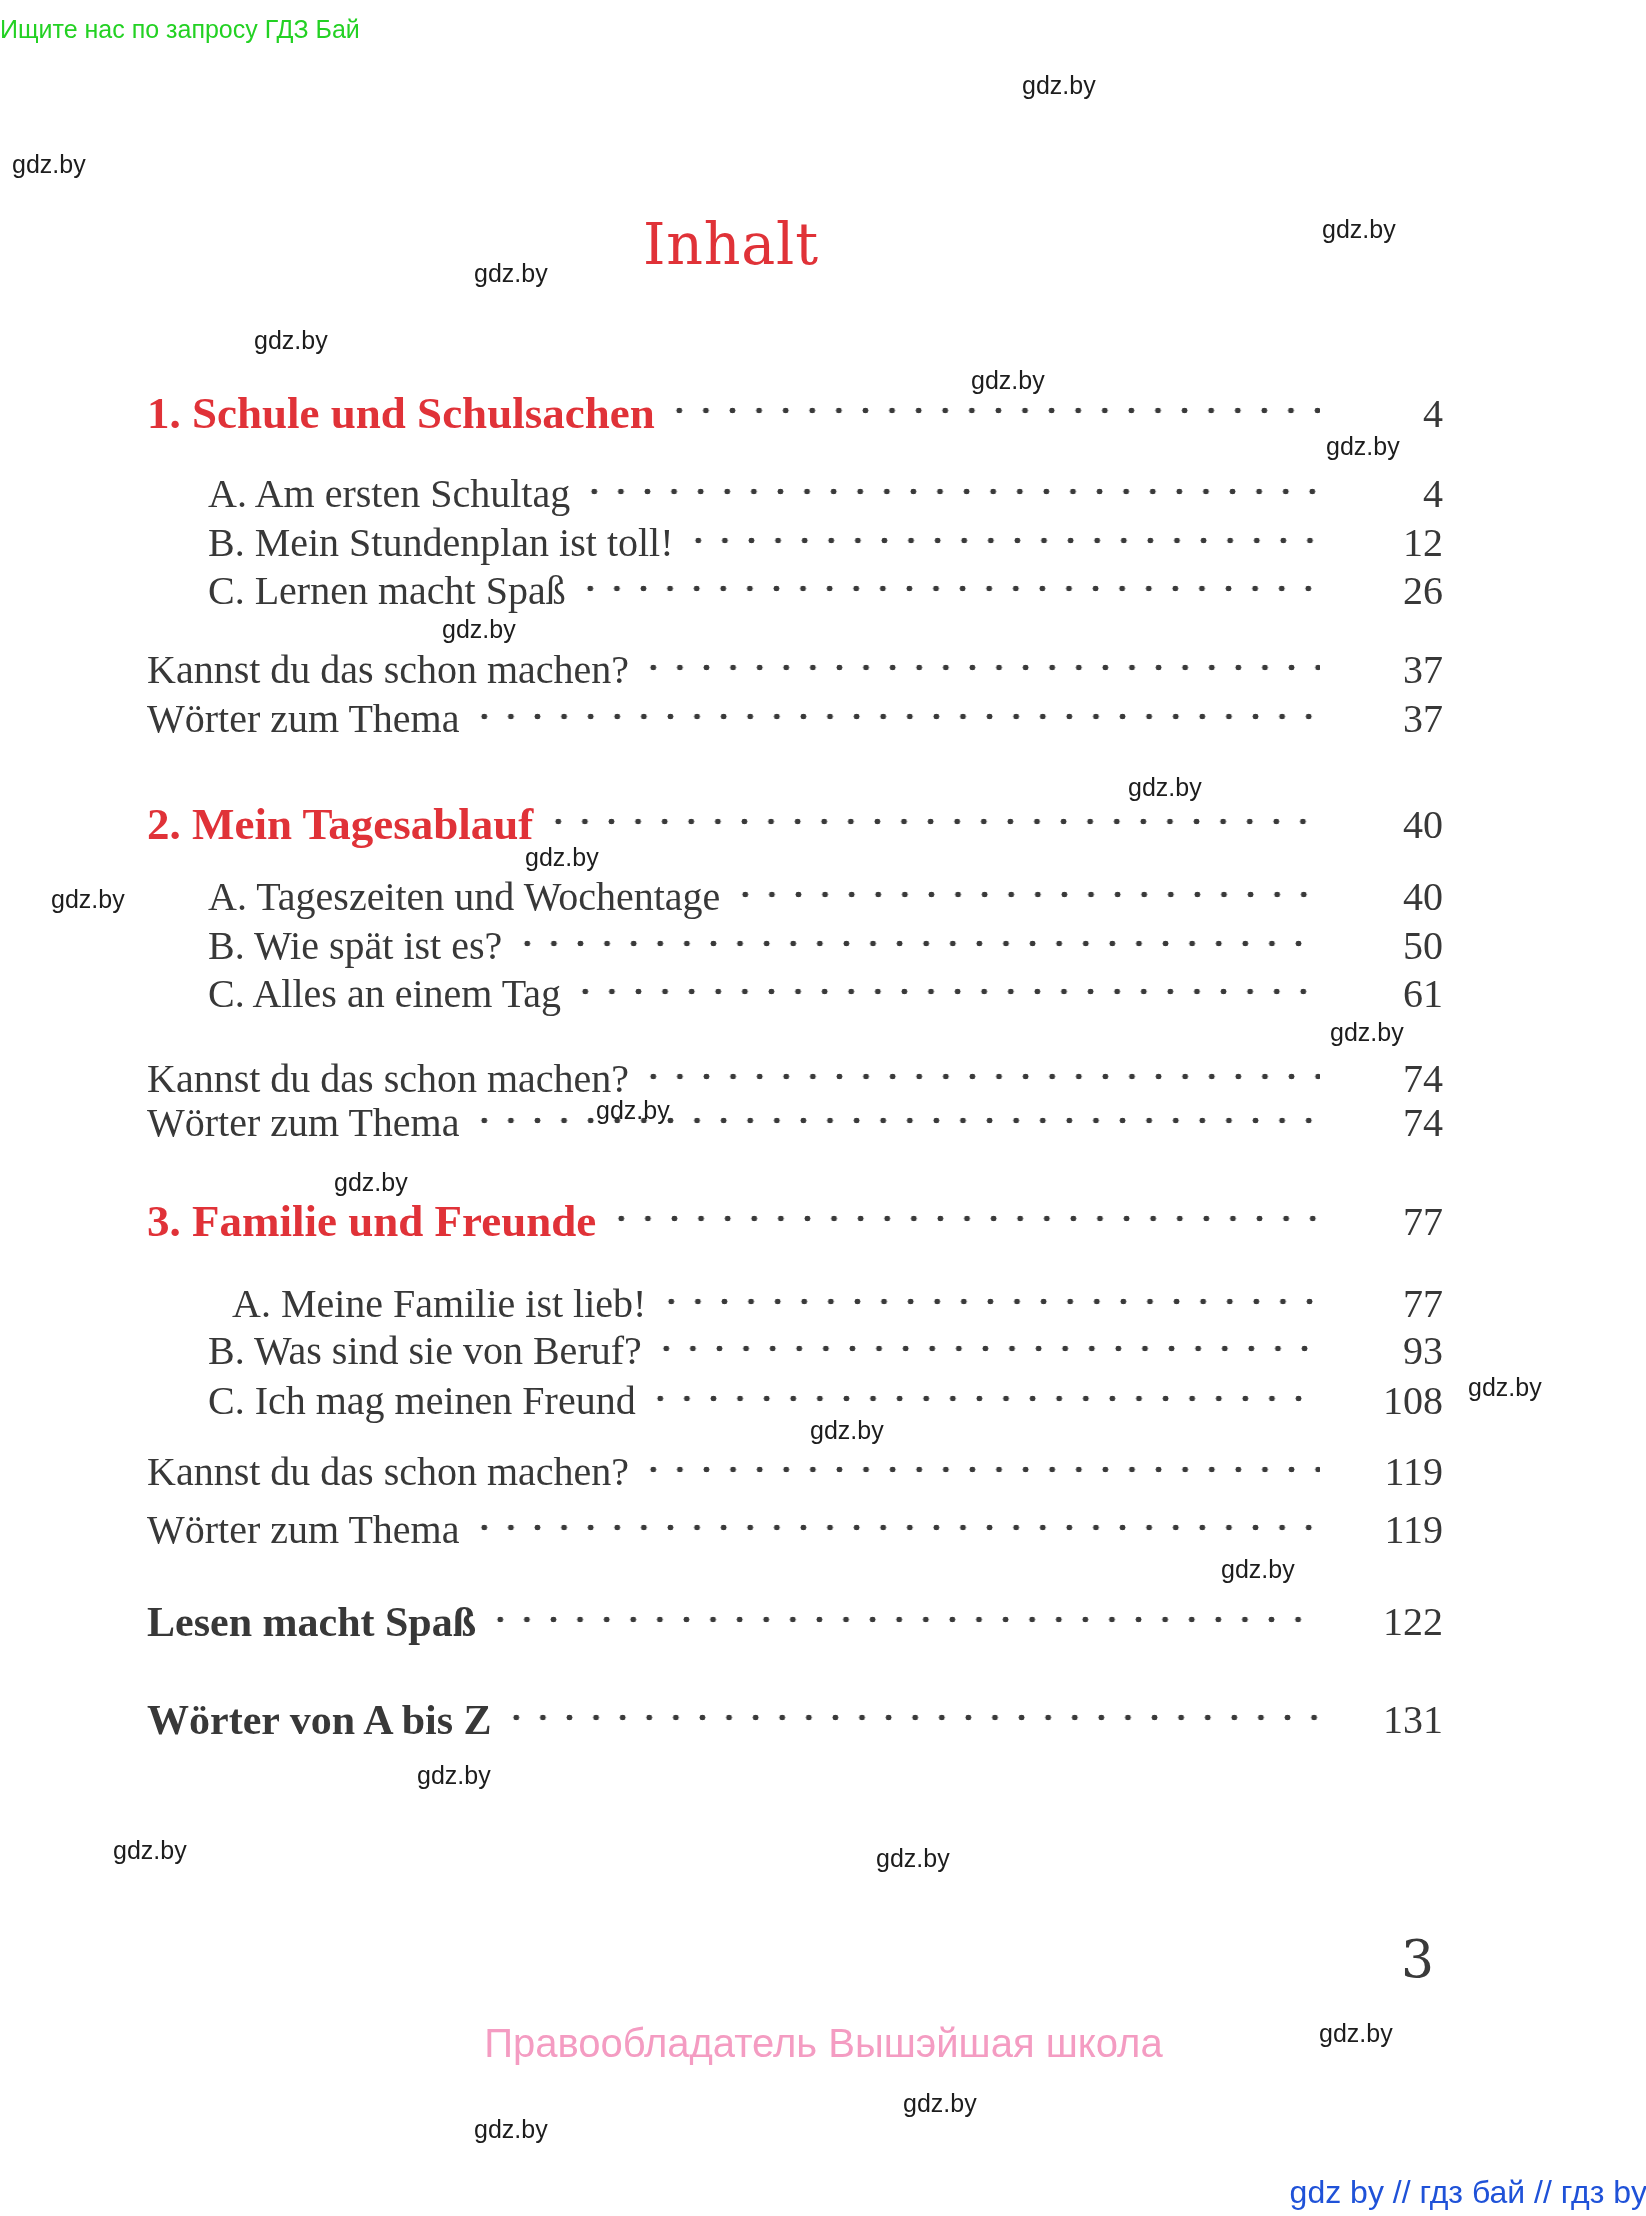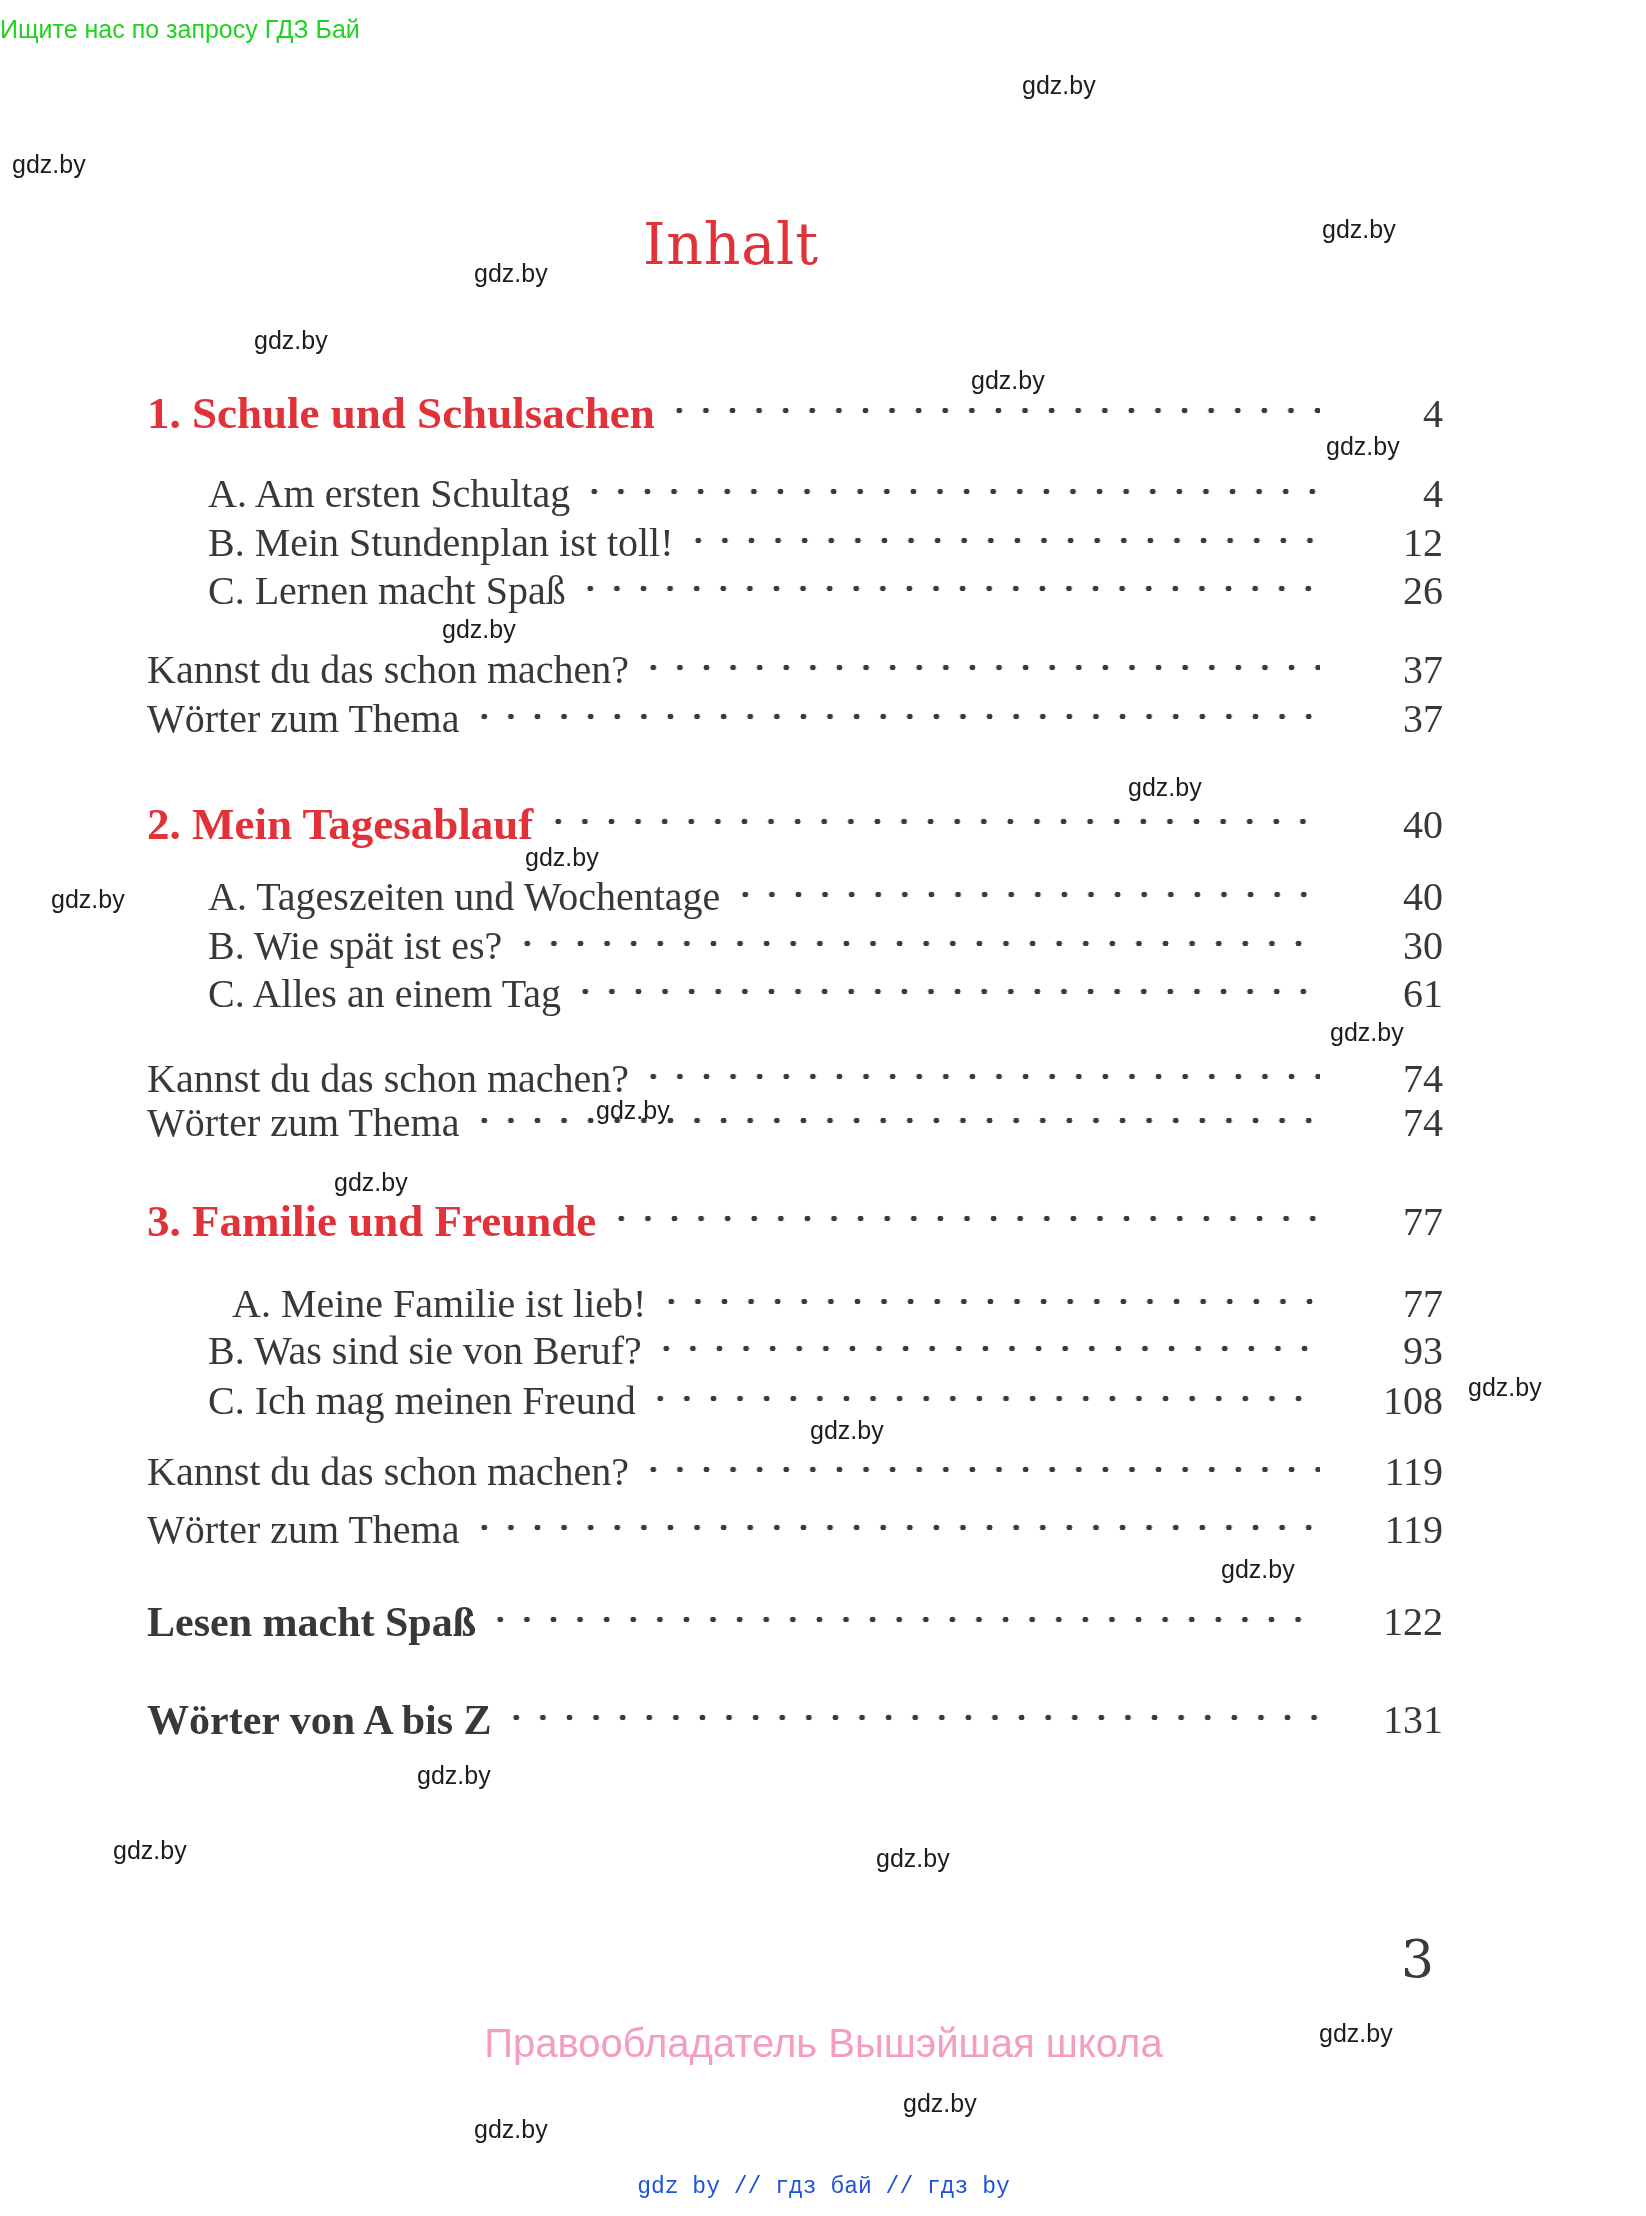--- a/index.html
+++ b/index.html
@@ -46,22 +46,22 @@
   .row.bold{left:147px;font-size:42px;font-weight:bold;}
   .folio{
     position:absolute;left:1401px;top:1933px;font-family:"DejaVu Serif", serif;
     font-size:52px;line-height:1;color:#3a3a3a;
   }
   .copyright{
     position:absolute;left:0;right:0;top:2021px;text-align:center;
     font-family:"Liberation Sans", sans-serif;font-size:40px;color:var(--pink);
   }
   .links{
-    position:absolute;left:0;right:0;top:2174px;text-align:center;
-    font-family:Liberation Mono, monospace;font-size:23px;color:var(--blue);
+    position:absolute;left:0;right:0;top:2174px;text-align:right;
+    font-family:Liberation Sans, sans-serif;font-size:32px;color:var(--blue);
   }
 </style>
 </head>
 <body>
 
 <div class="promo">Ищите нас по запросу ГДЗ Бай</div>
 
 <div class="doc-title">Inhalt</div>
 
 <div id="toc">
@@ -101,21 +101,21 @@
       <span class="pg">40</span>
     </div>
     <div class="row sub" style="top: 877px;">
       <span class="lbl">A. Tageszeiten und Wochentage</span>
       <span class="leader"></span>
       <span class="pg">40</span>
     </div>
     <div class="row sub" style="top: 926px;">
       <span class="lbl">B. Wie spät ist es?</span>
       <span class="leader"></span>
-      <span class="pg">30</span>
+      <span class="pg">50</span>
     </div>
     <div class="row sub" style="top: 974px;">
       <span class="lbl">C. Alles an einem Tag</span>
       <span class="leader"></span>
       <span class="pg">61</span>
     </div>
     <div class="row plain" style="top: 1059px;">
       <span class="lbl">Kannst du das schon machen?</span>
       <span class="leader"></span>
       <span class="pg">74</span>

